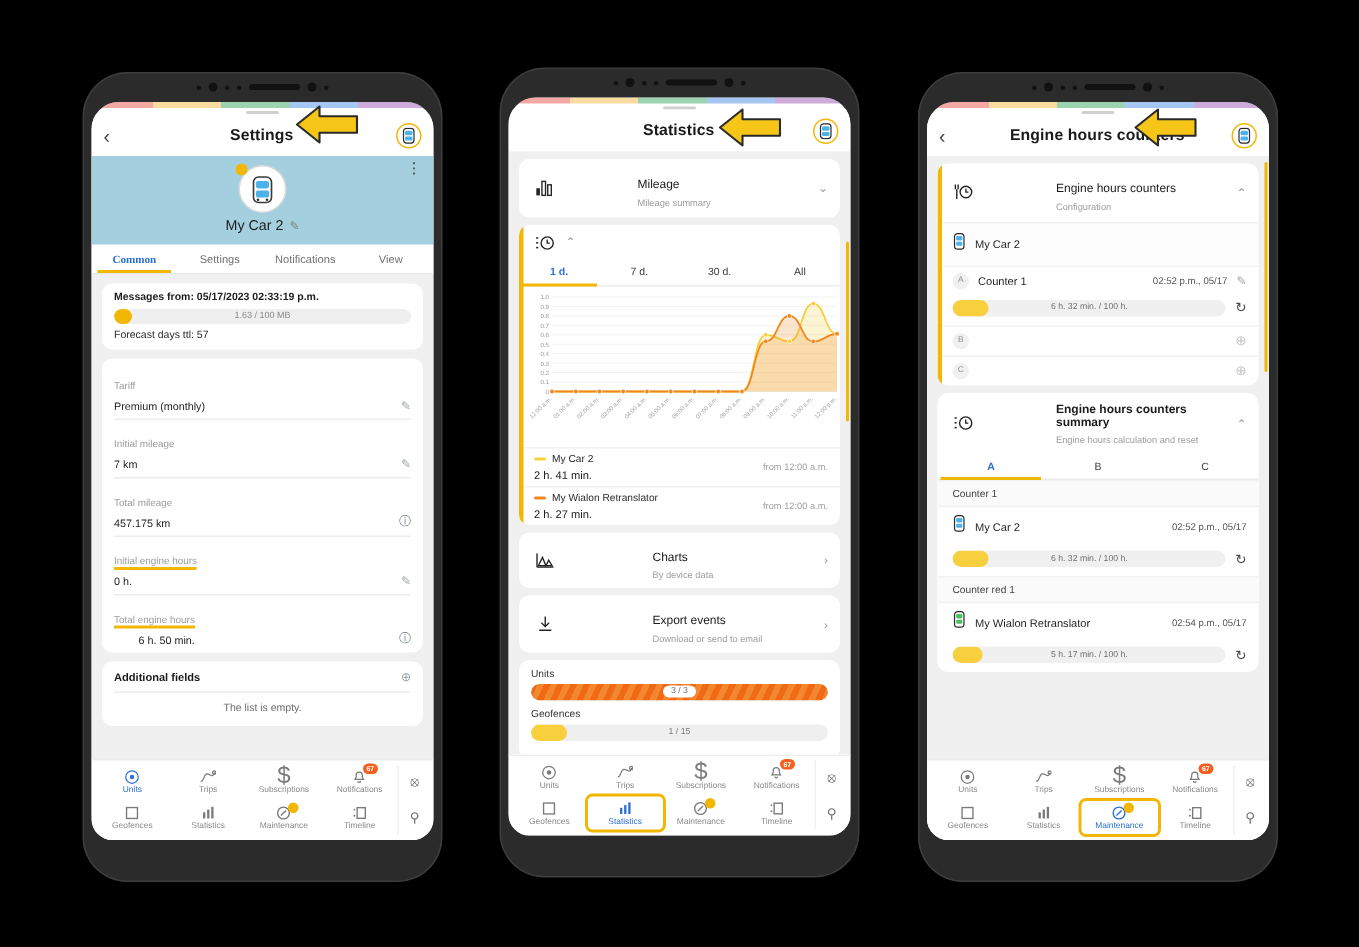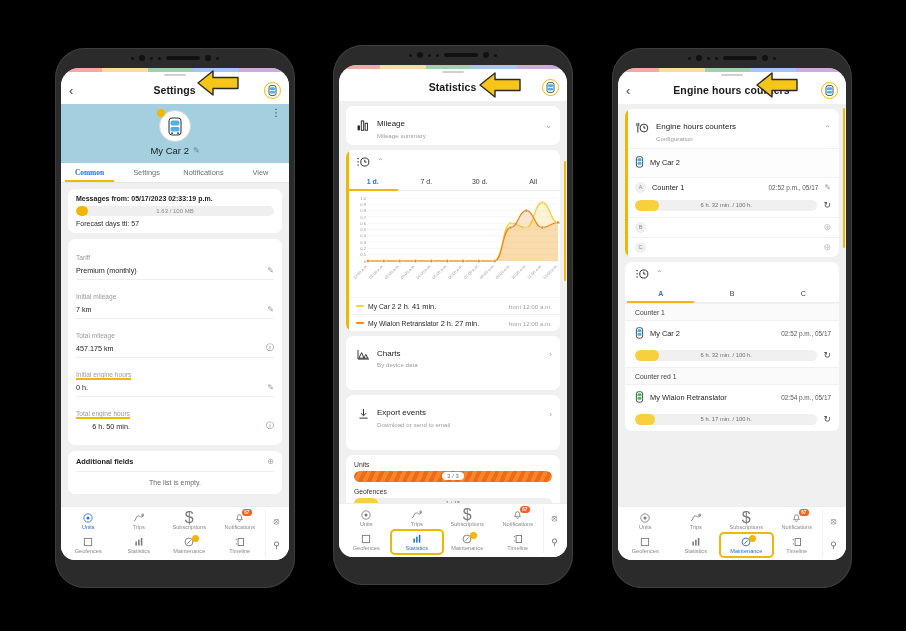--- a/index.html
+++ b/index.html
@@ -170,21 +170,21 @@
   }
   .lcard.accent::before {
     content: ""; position: absolute; left: 0; top: 0; bottom: 0;
     width: 3px; background: #f2b705;
   }
   .lhead {
     display: flex; align-items: center; gap: 7px;
     padding: 6px 8px 6px 10px;
   }
   .lh-icon { width: 14px; display: flex; align-items: center; justify-content: center; color: #242424; }
-  .lh-text { flex: 1; }
+  .lh-text { flex: 1; margin-left: 48px; }
   .lh-title { font-size: 8px; color: #1b1b1b; position: relative; display: inline-block; }
   .lh-title.under::after {
     content: ""; position: absolute; left: 0; right: 0; bottom: -2px;
     height: 1.6px; background: #f2b705;
   }
   .lh-sub { font-size: 6.2px; color: #9d9d9d; margin-top: 1.5px; }
   .chev { color: #9b9b9b; font-size: 8px; }
 
   .tabrow {
     display: flex; border-bottom: 1px solid #ececec; height: 17px;
@@ -198,29 +198,29 @@
     content: ""; position: absolute; left: 2px; right: 2px; bottom: -1px;
     height: 2px; background: #f2b705;
   }
 
   
   .chart-wrap { padding: 4px 4px 2px 2px; position: relative; }
   .legend-row {
     display: flex; align-items: center; justify-content: space-between;
     padding: 4px 8px 3px 10px; border-top: 1px solid #f2f2f2;
   }
-  .legend-left { display: flex; flex-direction: row; gap: 2px; }
+  .legend-left { display: flex; flex-direction: column; gap: 2px; }
   .legend-name { font-size: 6.8px; color: #2b2b2b; display: flex; align-items: center; gap: 4px; }
   .swatch { width: 8px; height: 2px; border-radius: 1px; display: inline-block; }
   .legend-val { font-size: 7.4px; color: #1b1b1b; }
   .legend-right { font-size: 6.2px; color: #a0a0a0; }
 
   .srow {
-    display: flex; align-items: center; gap: 7px;
-    padding: 6px 8px 22px 10px; cursor: pointer;
+    display: flex; align-items: center; gap: 17px;
+    padding: 6px 8px 5px 10px; cursor: pointer;
   }
 
   
   .quota-label { font-size: 6.8px; color: #333; margin-bottom: 3px; }
   .q-track {
     position: relative; height: 11px; border-radius: 6px; background: #efefef;
     display: flex; align-items: center; justify-content: center; overflow: hidden;
     margin-bottom: 6px;
   }
   .q-fill { position: absolute; left: 0; top: 0; bottom: 0; border-radius: 6px; }
@@ -386,21 +386,21 @@
 
         <div class="card">
           <div class="m-title">Messages from: 05/17/2023 02:33:19 p.m.</div>
           <div class="bar-track">
             <span class="bar-fill" style="width:6%"></span>
             <span class="bar-lbl">1.63 / 100 MB</span>
           </div>
           <div class="m-sub">Forecast days ttl: 57</div>
         </div>
 
-        <div class="card" style="padding-top:2px;padding-bottom:10px">
+        <div class="card" style="padding-top:2px;padding-bottom:0">
           <div class="kv-row">
             <div>
               <div class="kv-label">Tariff</div>
               <div class="kv-value">Premium (monthly)</div>
             </div>
             <span class="kv-act">✎</span>
           </div>
           <div class="kv-row">
             <div>
               <div class="kv-label">Initial mileage</div>
@@ -902,20 +902,24 @@
           <div class="lhead">
             <span class="lh-icon">
               <svg width="13" height="12" viewBox="0 0 14 13">
                   <circle cx="8.4" cy="6.5" r="4.4" fill="none" stroke="currentColor" stroke-width="1"></circle>
                   <path d="M8.4 4 v2.6 h1.9" fill="none" stroke="currentColor" stroke-width="1"></path>
                   <rect x="0.4" y="2.3" width="1.5" height="1.1" fill="currentColor"></rect>
                   <rect x="0.4" y="5.8" width="1.5" height="1.1" fill="currentColor"></rect>
                   <rect x="0.4" y="9.3" width="1.5" height="1.1" fill="currentColor"></rect>
                 </svg>
             </span>
+            <span class="lh-text">
+              <span class="lh-title" style="font-weight:bold">Engine hours counters summary</span>
+              <span class="lh-sub" style="display:block">Engine hours calculation and reset</span>
+            </span>
             <span class="chev">⌃</span>
           </div>
 
           <div class="tabrow">
             <div class="trtab active">
                 <span>A</span>
               </div>
             <div class="trtab">
                 <span>B</span>
               </div>

